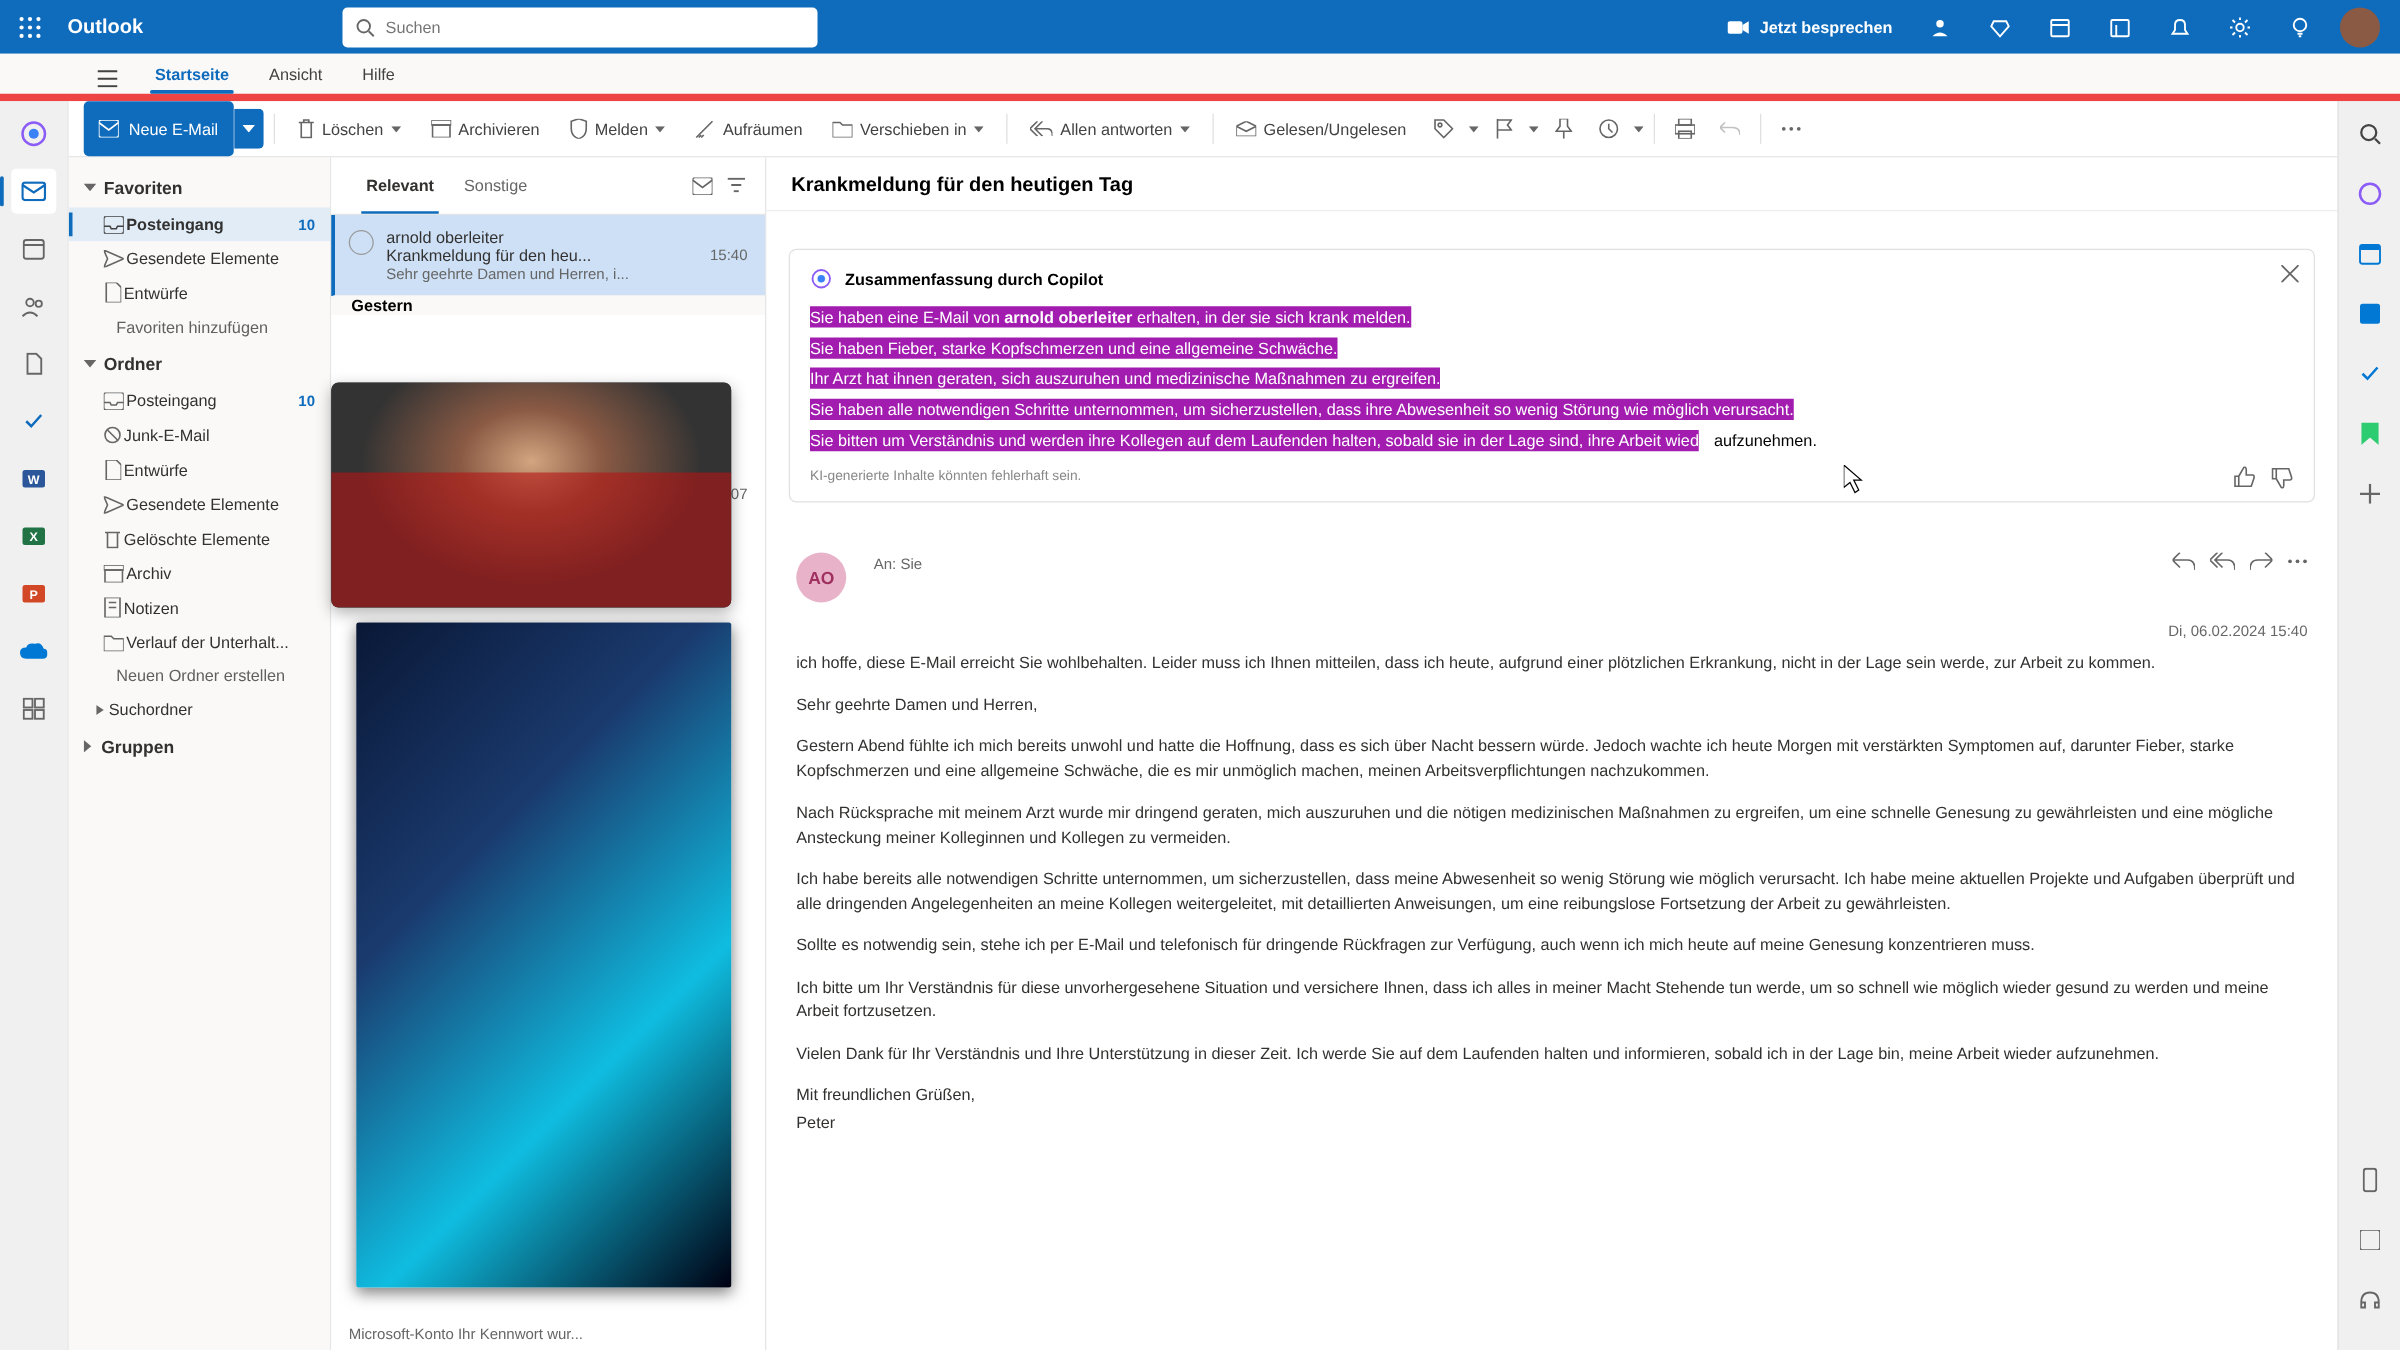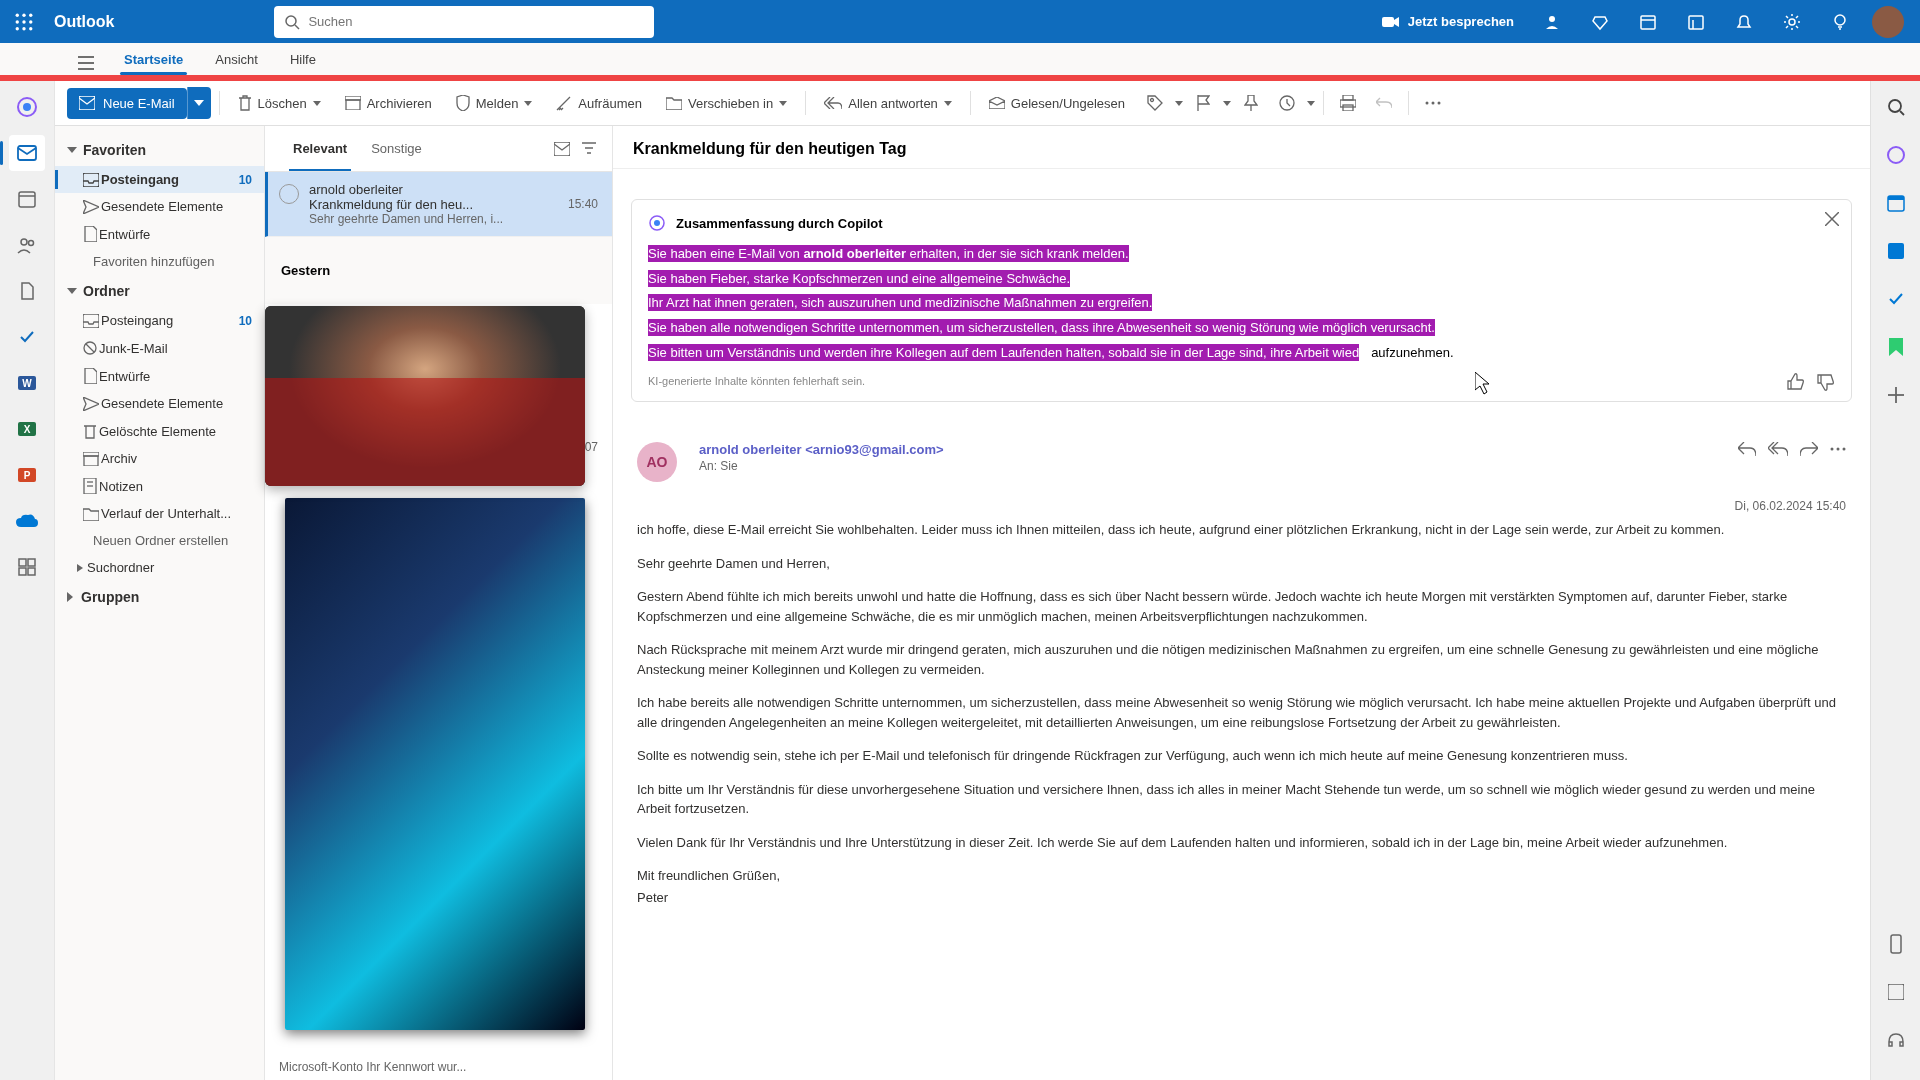--- a/index.html
+++ b/index.html
@@ -25,21 +25,21 @@
 .app-body { display: flex; height: calc(100% - 81px); }
 
 .rail { width: 55px; background: #f0f0f0; display: flex; flex-direction: column; align-items: center; padding-top: 8px; gap: 10px; border-right: 1px solid #e5e5e5; }
 .rail-btn { width: 36px; height: 36px; display: flex; align-items: center; justify-content: center; cursor: pointer; border-radius: 4px; position:relative;}
 .rail-btn.active { background: white; }
 .rail-btn.active::before{content:'';position:absolute;left:-9px;top:6px;bottom:6px;width:3px;background:#0f6cbd;border-radius:2px;}
 
 .content-area { flex: 1; display: flex; flex-direction: column; }
 
 .ribbon { background: white; height: 45px; display: flex; align-items: center; padding: 0 12px; border-bottom: 1px solid #e0e0e0; gap: 4px; }
-.new-mail-btn { background: #0f6cbd; color: white; border-radius: 4px; height: 31px; display: flex; align-items: center; padding: 0 12px; font-size: 13px; font-weight: 400; cursor: pointer; gap: 8px; }
+.new-mail-btn { background: #0f6cbd; color: white; border-radius: 4px; height: 44px; display: flex; align-items: center; padding: 0 12px; font-size: 13px; font-weight: 400; cursor: pointer; gap: 8px; }
 .new-mail-split { background: #0f6cbd; color: white; width: 24px; height: 32px; display: flex; align-items: center; justify-content: center; border-radius: 0 4px 4px 0; margin-left: -4px; cursor: pointer; border-left: 1px solid rgba(255,255,255,0.3); }
 .rib-btn { display: flex; align-items: center; gap: 6px; padding: 0 10px; height: 32px; font-size: 13px; color: #424242; cursor: pointer; border-radius: 4px; }
 .rib-sep { width: 1px; height: 24px; background: #e0e0e0; margin: 0 4px; }
 .rib-icon { width: 32px; height: 32px; display: flex; align-items: center; justify-content: center; cursor: pointer; border-radius: 4px; }
 
 .panes { flex: 1; display: flex; min-height: 0; }
 
 .folder-pane { width: 210px; background: #faf9f8; border-right: 1px solid #e5e5e5; overflow-y: auto; padding: 8px 0; }
 .folder-section-header { display: flex; align-items: center; padding: 8px 12px; font-size: 14px; font-weight: 600; color: #323130; cursor: pointer; gap: 6px; }
 .folder-item { display: flex; align-items: center; padding: 6px 12px 6px 28px; font-size: 13px; cursor: pointer; gap: 2px; color: #323130; position: relative; }
@@ -57,21 +57,21 @@
 
 .msg-row { display: flex; padding: 10px 14px; border-bottom: 1px solid #f0f0f0; cursor: pointer; gap: 10px; }
 .msg-row.selected { background: #cde0f6; border-left: 3px solid #0f6cbd; padding-left: 11px; }
 .msg-check { width: 20px; height: 20px; border: 1px solid #999; border-radius: 50%; flex-shrink: 0; margin-top: 2px; }
 .msg-body-col { flex: 1; min-width: 0; }
 .msg-from { font-size: 13px; color: #323130; }
 .msg-subj-row { display: flex; justify-content: space-between; }
 .msg-subj { font-size: 13px; color: #323130; white-space: nowrap; overflow: hidden; text-overflow: ellipsis; }
 .msg-time { font-size: 12px; color: #666; margin-left: 8px; }
 .msg-prev { font-size: 12px; color: #666; white-space: nowrap; overflow: hidden; text-overflow: ellipsis; }
-.date-sep { padding: 26px 16px; font-size: 13px; font-weight: 600; background: #faf9f8; }
+.date-sep { padding: 0 16px; font-size: 13px; font-weight: 600; background: #faf9f8; }
 
 .webcam-overlay { position: absolute; left: 0px; top: 180px; width: 320px; height: 180px; background: #222; border-radius: 6px; box-shadow: 0 4px 12px rgba(0,0,0,0.3); z-index: 50; overflow: hidden; }
 .webcam-face { width: 100%; height: 100%; background: radial-gradient(ellipse at 50% 35%, #d4a580 0%, #8a5a44 25%, #333 60%); }
 .webcam-red { position:absolute; top:40%; left:0; right:0; bottom:0; background: rgba(180,20,20,0.6);}
 
 .content-overlay { position: absolute; left: 20px; top: 372px; width: 300px; height: 532px; background: linear-gradient(135deg, #0a1836, #1a3a6e, #0fbde0, #001); border-radius: 2px; z-index: 49; box-shadow: 0 4px 12px rgba(0,0,0,0.5);}
 
 .reading-pane { flex: 1; background: white; display: flex; flex-direction: column; overflow: hidden; }
 .reading-header { padding: 14px 20px 10px; font-size: 16px; font-weight: 600; border-bottom: 1px solid #eee; }
 
@@ -598,21 +598,20 @@
                 <svg width="18" height="18" viewBox="0 0 18 18" fill="none" stroke="#666" stroke-width="1.3">
                   <path d="M4 10 L4 2 L1 2 L1 10 Z M4 10 L8 17 Q10 18 10 15 L10 11 L15 11 Q17 11 16 8 L14 2 L4 2"></path>
                 </svg>
               </span>
           </div>
         </div>
 
         <div class="email-hdr">
           <div class="sender-avatar">AO</div>
           <div class="sender-info">
-            <div class="sender-name">arnold oberleiter &lt;arnio93@gmail.com&gt;</div>
             <div class="to-line"><span>An:</span> <span>Sie</span></div>
           </div>
           <div class="email-meta">
             <span class="email-action-ic">
                 <svg width="18" height="14" viewBox="0 0 18 14" fill="none" stroke="#666" stroke-width="1.3">
                   <path d="M6 0 L0 6 L6 12 M0 6 L12 6 Q18 6 18 14"></path>
                 </svg>
               </span>
             <span class="email-action-ic">
                 <svg width="20" height="14" viewBox="0 0 20 14" fill="none" stroke="#666" stroke-width="1.3">

